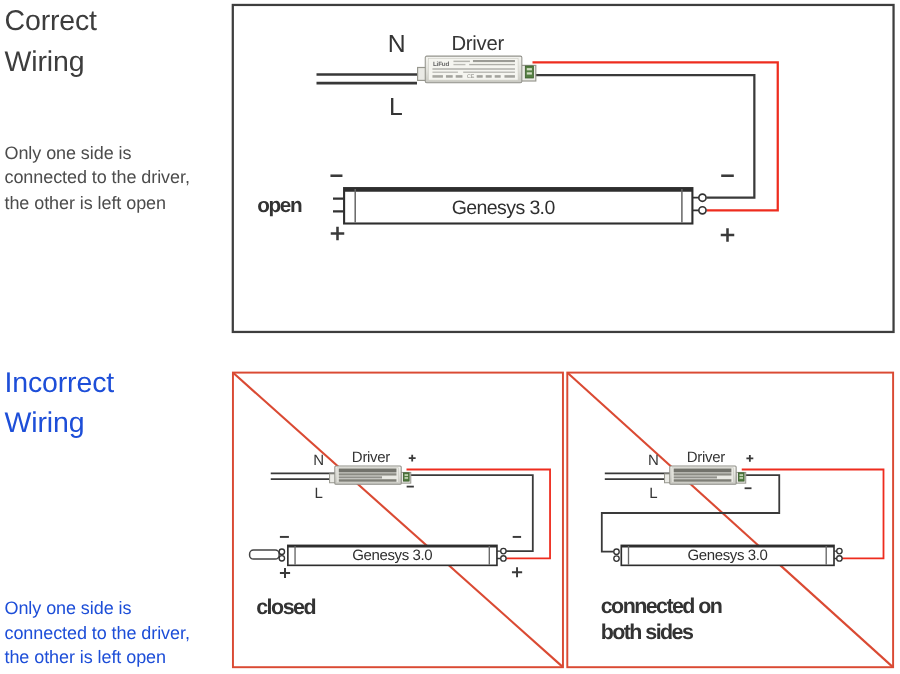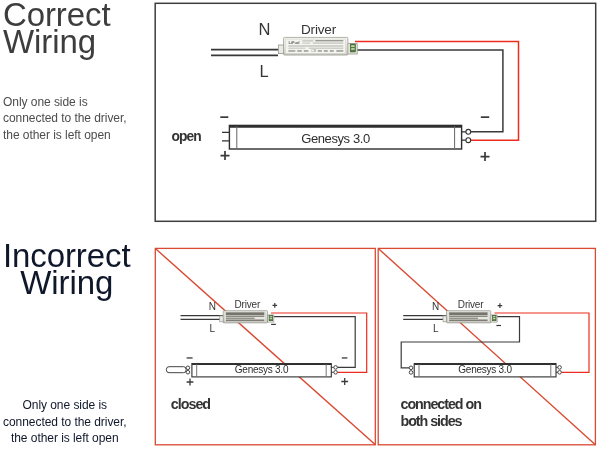--- a/index.html
+++ b/index.html
@@ -1,20 +1,20 @@
 <!DOCTYPE html>
 <html><head>
 <meta charset="utf-8">
 <style>
   html,body{margin:0;padding:0;background:#fff;}
   #page{position:relative;width:600px;height:449px;background:#fff;overflow:hidden;
         font-family:"Liberation Sans", sans-serif;}
-  .h1{position:absolute;left:3px;font-size:33px;line-height:27px;color:#3d3d3d;letter-spacing:-0.1px;}
+  .h1{position:absolute;left:3px;font-size:19px;line-height:27px;color:#3d3d3d;letter-spacing:-0.1px;}
   .body{position:absolute;left:3px;font-size:12px;line-height:16.6px;color:#4c4c4c;letter-spacing:-0.05px;}
-  .red{color:#0f172a;text-align:center;}
+  .red{color:#1d4ed8;}
   svg{position:absolute;left:0;top:0;}
 </style>
 </head>
 <body>
 <div id="page">
   <div class="h1" style="top:1px;">Correct<br>Wiring</div>
   <div class="body" style="top:93.6px;">Only one side is<br>connected to the driver,<br>the other is left open</div>
   <div class="h1 red" style="top:242px;">Incorrect<br>Wiring</div>
   <div class="body red" style="top:397px;">Only one side is<br>connected to the driver,<br>the other is left open</div>
 

